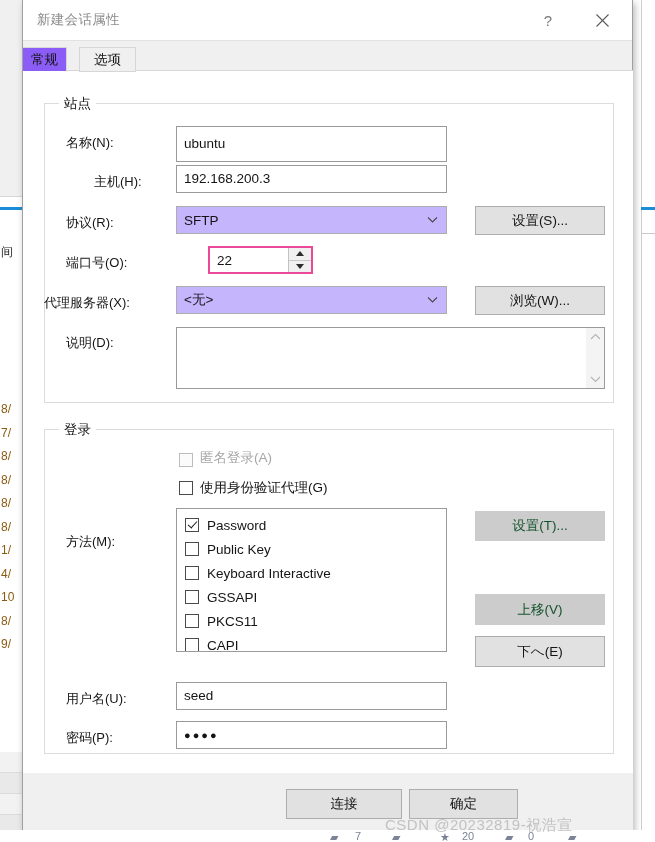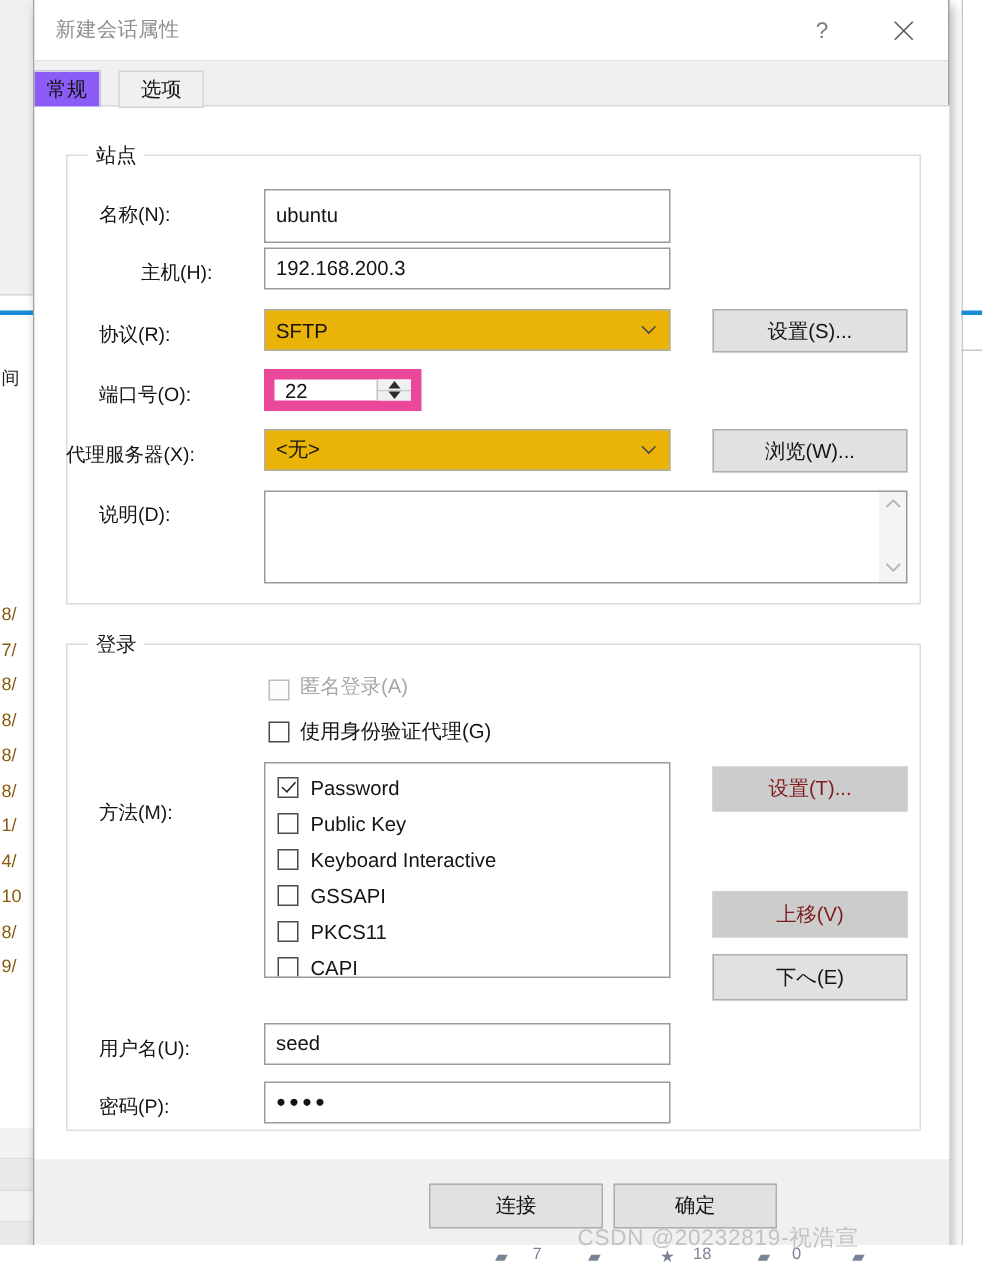--- a/index.html
+++ b/index.html
@@ -202,21 +202,21 @@
     font-size: 13.5px;
     color: #141414;
     padding: 0 7px;
     display: flex;
     align-items: center;
     line-height: 1;
   }
   .combo {
     position: absolute;
     box-sizing: border-box;
-    background: #eab308;
+    background: #c4b5fd;
     border: 1px solid #adadad;
     font-size: 13.5px;
     color: #141414;
     padding: 0 7px;
     display: flex;
     align-items: center;
   }
   .combo .chev {
     position: absolute;
     right: 8px; top: 50%;
@@ -230,30 +230,31 @@
     background: #e1e1e1;
     border: 1px solid #adadad;
     font-size: 13.5px;
     color: #141414;
     display: flex; align-items: center; justify-content: center;
     cursor: default;
   }
   .btn.disabled {
     background: #cccccc;
     border-color: #cccccc;
-    color: #7f1d1d;
+    color: #14532d;
   }
 
   
   .spin-wrap {
     position: absolute;
     box-sizing: border-box;
-    border: 7px solid #ec4899;
+    border: 2px solid #ec4899;
     background: #ffffff;
     display: flex;
+    margin-left: 32px;
   }
   .spin-val {
     flex: 1;
     font-size: 13.5px;
     color: #141414;
     padding: 0 7px;
     display: flex; align-items: center;
   }
   .spin-btns {
     width: 22px;
@@ -588,21 +589,21 @@
       <div class="bb-btn" style="left:386px; width:109px;">确定</div>
     </div>
 
   </div>
 
   <div class="csdn-bar">
     <span class="csdn-ico" style="left:330px;">▰</span>
     <span class="csdn-num" style="left:355px;">7</span>
     <span class="csdn-ico" style="left:392px;">▰</span>
     <span class="csdn-ico" style="left:440px;">★</span>
-    <span class="csdn-num" style="left:462px;">18</span>
+    <span class="csdn-num" style="left:462px;">20</span>
     <span class="csdn-ico" style="left:505px;">▰</span>
     <span class="csdn-num" style="left:528px;">0</span>
     <span class="csdn-ico" style="left:568px;">▰</span>
   </div>
 
   <div class="watermark">CSDN @20232819-祝浩宣</div>
 
 </div>
 
 </body></html>

